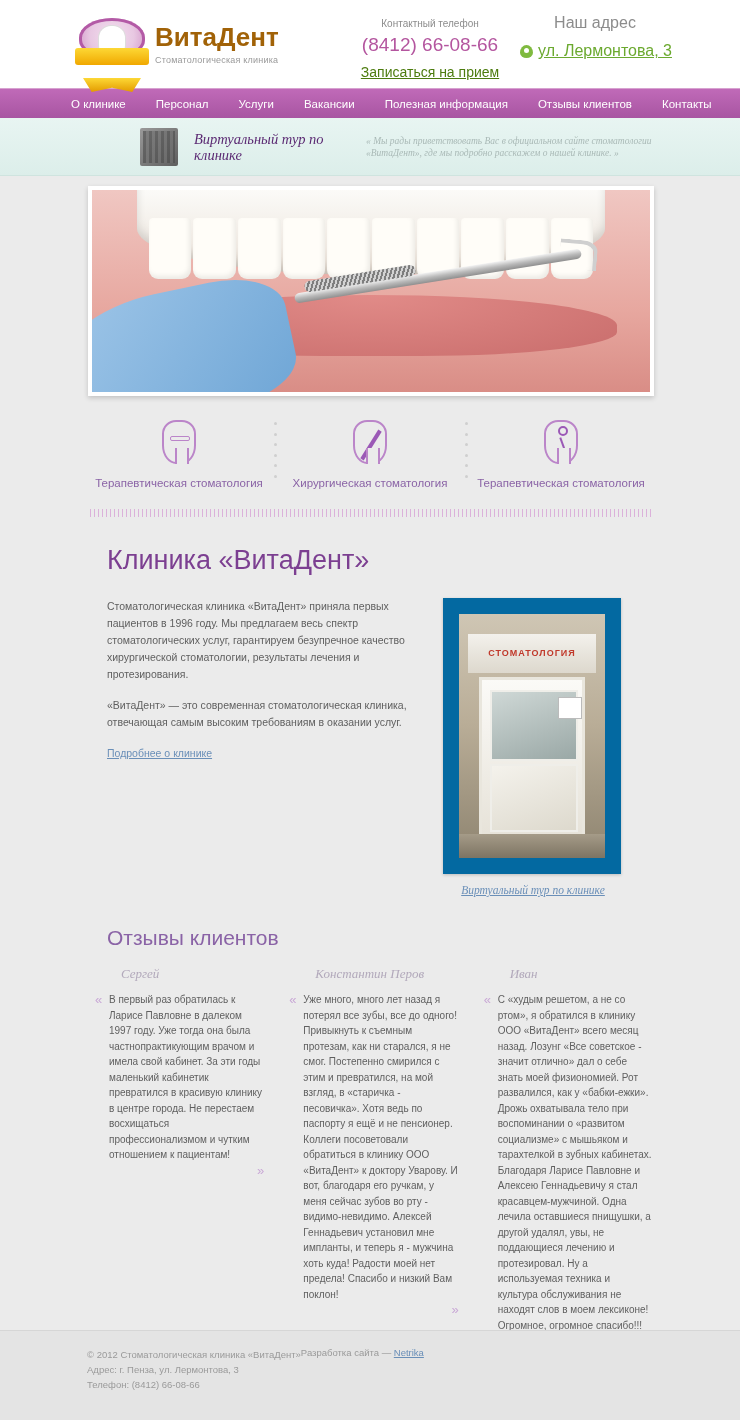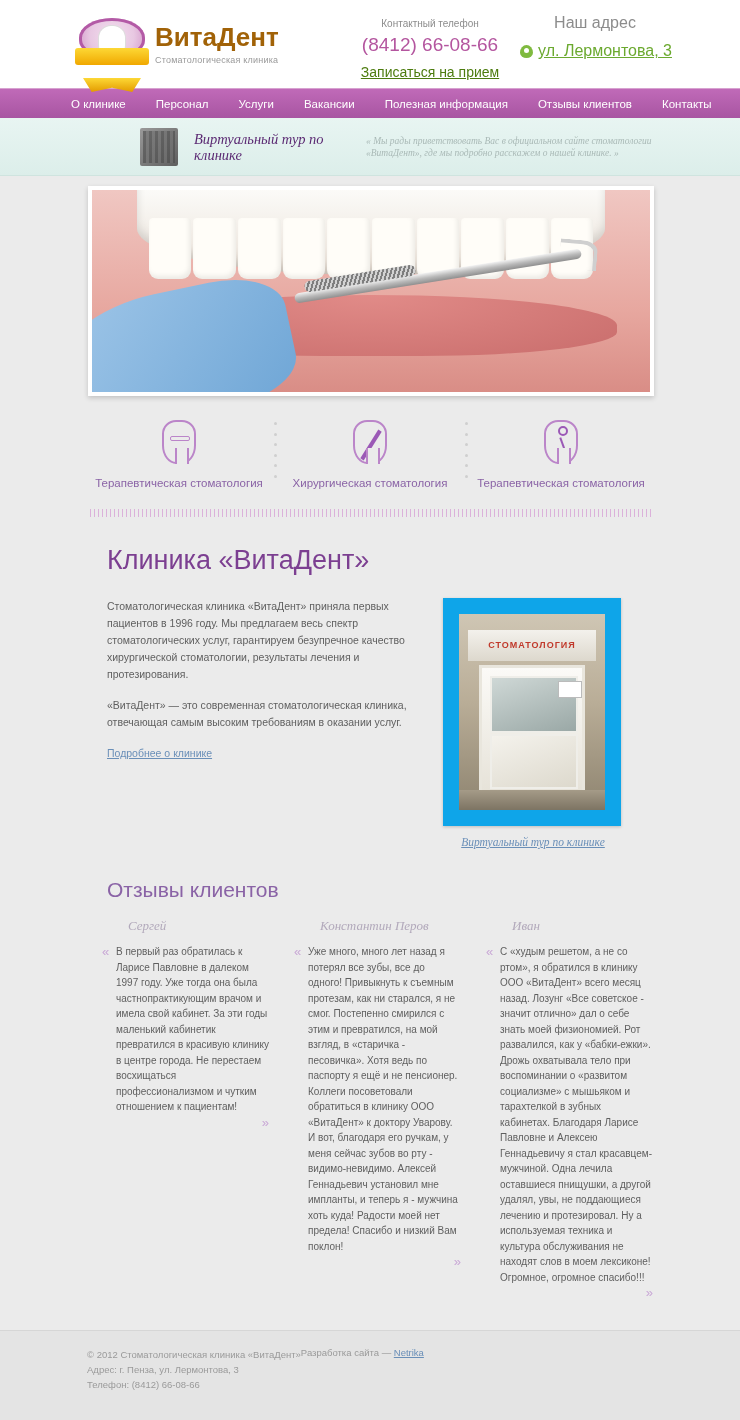--- a/index.html
+++ b/index.html
@@ -255,21 +255,21 @@
   h2.section-title {
     font-size: 21px; color:#8a63a6; font-weight: normal;
     margin: 30px 0 16px 20px;
   }
   .clinic-row { display:flex; gap: 16px; padding-left: 20px; }
   .clinic-text { width: 320px; font-size: 10.5px; line-height: 17px; color:#5f5f5f; }
   .clinic-text p { margin: 0 0 14px 0; }
   .more-link { color:#6a8fb8; text-decoration:underline; font-size:10.5px; cursor:pointer; }
   .photo-col { width: 180px; }
   .photo {
-    width: 178px; height: 228px; background:#0ea5e9; padding:16px;
+    width: 178px; height: 276px; background:#0369a1; padding:16px;
     box-shadow: 0 1px 3px rgba(0,0,0,.2);
   }
   .photo-inner {
     width:100%; height:100%;
     background: linear-gradient(180deg,#cfc6b4 0%, #b9ad97 45%, #8e8470 100%);
     position:relative; overflow:hidden;
   }
   .ph-sign {
     position:absolute; left:6%; top:8%; width:88%; height:16%;
     background: linear-gradient(180deg,#f3f1ec 0%, #ddd8cd 100%);
@@ -300,21 +300,21 @@
     background: linear-gradient(180deg,#9c9staff 0%, #7d7463 100%);
     background: linear-gradient(180deg,#a59b88 0%, #7d7463 100%);
   }
   .tour-link {
     display:block; margin-top: 10px; text-align:center;
     font-family:"Liberation Serif", serif; font-style:italic;
     font-size: 11.5px; color:#6a8fb8; text-decoration:underline; cursor:pointer;
   }
 
   
-  .reviews { display:flex; gap: 37px; padding-left: 20px; margin-top: 6px; margin-left: 7px; }
+  .reviews { display:flex; gap: 37px; padding-left: 20px; margin-top: 6px; }
   .review { width: 168px; }
   .review-name {
     font-family:"Liberation Serif", serif; font-style:italic;
     font-size: 13px; color:#b2a9bb; margin-bottom: 10px; padding-left: 14px;
   }
   .review-body { position:relative; font-size:10px; line-height:15.5px; color:#5f5f5f; }
   .review-body .q-open {
     position:absolute; left:-12px; top:0; color:#c9a8d6; font-size:13px;
   }
   .review-body .q-close { color:#c9a8d6; font-size:13px; float:right; }

